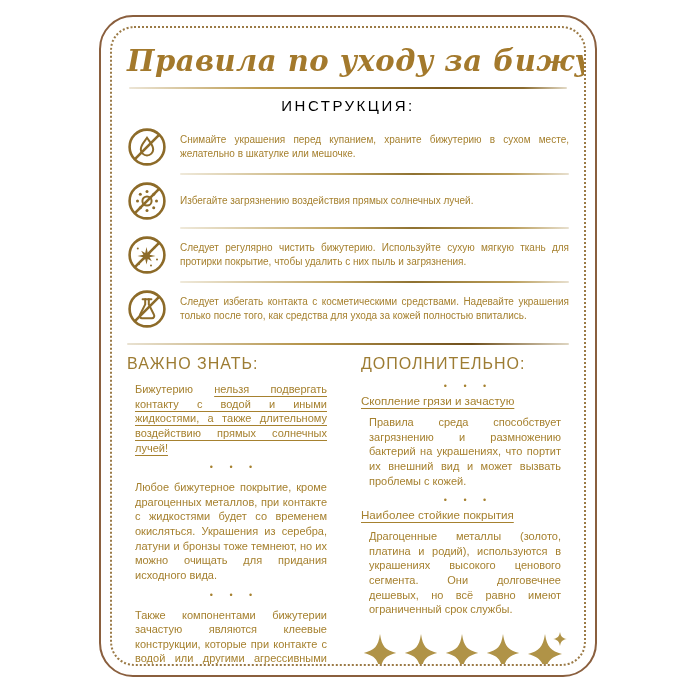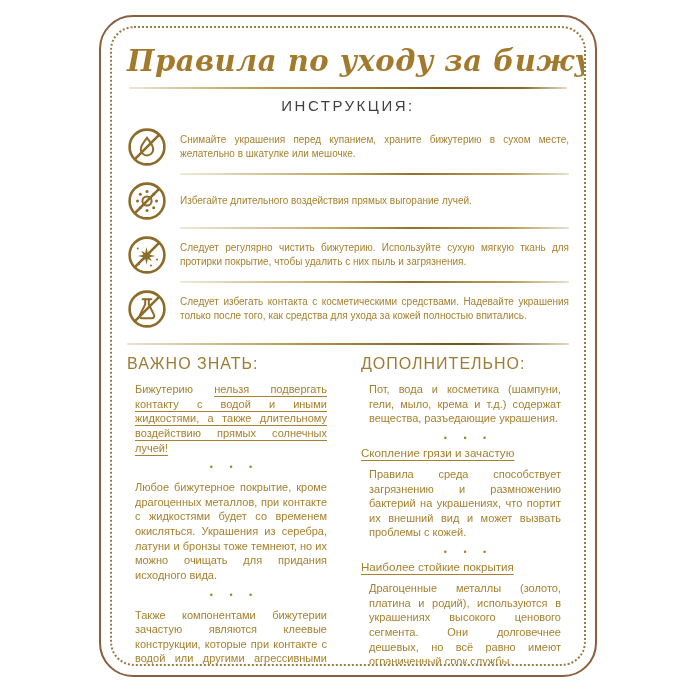--- a/index.html
+++ b/index.html
@@ -19,21 +19,21 @@
     margin:4px 0 0;text-align:center;white-space:nowrap;
     font-family:"DejaVu Serif", serif;font-style:italic;font-weight:bold;
     font-size:29px;color:#a3792c;letter-spacing:0.5px;
   }
   .title-divider{
     height:2px;margin:9px 2px 8px;border-radius:1px;
     background:linear-gradient(90deg,#ece5d6 0%,#bb9a4e 30%,#7c5a1e 72%,#8a6a2e 90%,#e3dac6 100%);
   }
   .section-heading{
     margin:3px 0 8px;text-align:center;font-size:15px;font-weight:normal;
-    letter-spacing:2.5px;color:#404040;
+    letter-spacing:2.5px;color:#000000;
   }
   .instr-row{display:flex;align-items:center;gap:13px;padding:5px 0;}
   .icon-wrap{flex:0 0 40px;height:40px;}
   .instr-text{
     margin:0;flex:1;font-size:10px;line-height:1.38;color:#a6812f;text-align:justify;
   }
   .row-sep{
     height:2px;margin:1px 0 1px 53px;border-radius:1px;
     background:linear-gradient(90deg,#efe9da 0%,#c0a563 40%,#8f7231 60%,#b99c58 85%,#e8e0cf 100%);
   }
@@ -99,21 +99,21 @@
               <circle cx="20" cy="29.5" r="1.5"></circle>
                 <circle cx="13.3" cy="26.7" r="1.5"></circle>
               <circle cx="10.5" cy="20" r="1.5"></circle>
                 <circle cx="13.3" cy="13.3" r="1.5"></circle>
               <circle cx="20" cy="10.5" r="1.5"></circle>
                 <circle cx="26.7" cy="13.3" r="1.5"></circle>
             </g>
             <line x1="8.4" y1="31.6" x2="31.6" y2="8.4" stroke-width="2.6" stroke-linecap="round"></line>
           </svg>
         </span>
-        <p class="instr-text">Избегайте длительного воздействия прямых выгорание лучей.</p>
+        <p class="instr-text">Избегайте загрязнению воздействия прямых солнечных лучей.</p>
       </div>
       <div class="row-sep"></div>
 
       <div class="instr-row">
         <span class="icon-wrap">
           <svg width="40" height="40" viewBox="0 0 40 40" fill="none" stroke="#8d6b29">
             <circle cx="20" cy="20" r="17.4" stroke-width="2.6"></circle>
             <path fill="#8d6b29" stroke="none" d="M19.5 12 L20.8 17.9 L25.2 15.3 L22.6 19.7 L28.5 21 L22.6 22.3 L24.8 26.3 L20.8 24.1 L19.5 29.5 L18.2 24.1 L13.8 26.7 L16.4 22.3 L10.5 21 L16.4 19.7 L14.2 15.7 L18.2 17.9 Z"></path>
             <g fill="#8d6b29" stroke="none">
               <circle cx="27.5" cy="12.5" r="1.1"></circle>
@@ -154,21 +154,20 @@
         <p>Любое бижутерное покрытие, кроме драгоценных металлов, при контакте с жидкостями будет со временем окисляться. Украшения из серебра, латуни и бронзы тоже темнеют, но их можно очищать для придания исходного вида.</p>
         <div class="dots">• • •</div>
         <p>Также компонентами бижутерии зачастую являются клеевые конструкции, которые при контакте с водой или другими агрессивными для них средами могут разрушаться.</p>
         <div class="dots">• • •</div>
         <p>УФ излучение Солнца вызывает у бижутерии: потускнение металла, изменение цвета камней, выгорание рисунков, разрушение клея. Также нагрев от Солнца приводит к: деформации металла, трещинам в камнях и дефектам органических материалов (янтарь, жемчуг, коралл).</p>
       </div>
 
       <div class="col">
         <h3 class="col-heading">ДОПОЛНИТЕЛЬНО:</h3>
 
-        <p>Пот, вода и косметика (шампуни, гели, мыло, крема и т.д.) содержат вещества, разъедающие украшения.</p>
         <div class="dots">• • •</div>
 
         <h4 class="subhead">Скопление грязи и зачастую</h4>
         <p>Правила среда способствует загрязнению и размножению бактерий на украшениях, что портит их внешний вид и может вызвать проблемы с кожей.</p>
         <div class="dots">• • •</div>
 
         <h4 class="subhead">Наиболее стойкие покрытия</h4>
         <p>Драгоценные металлы (золото, платина и родий), используются в украшениях высокого ценового сегмента. Они долговечнее дешевых, но всё равно имеют ограниченный срок службы.</p>
 
         <div class="stars">

